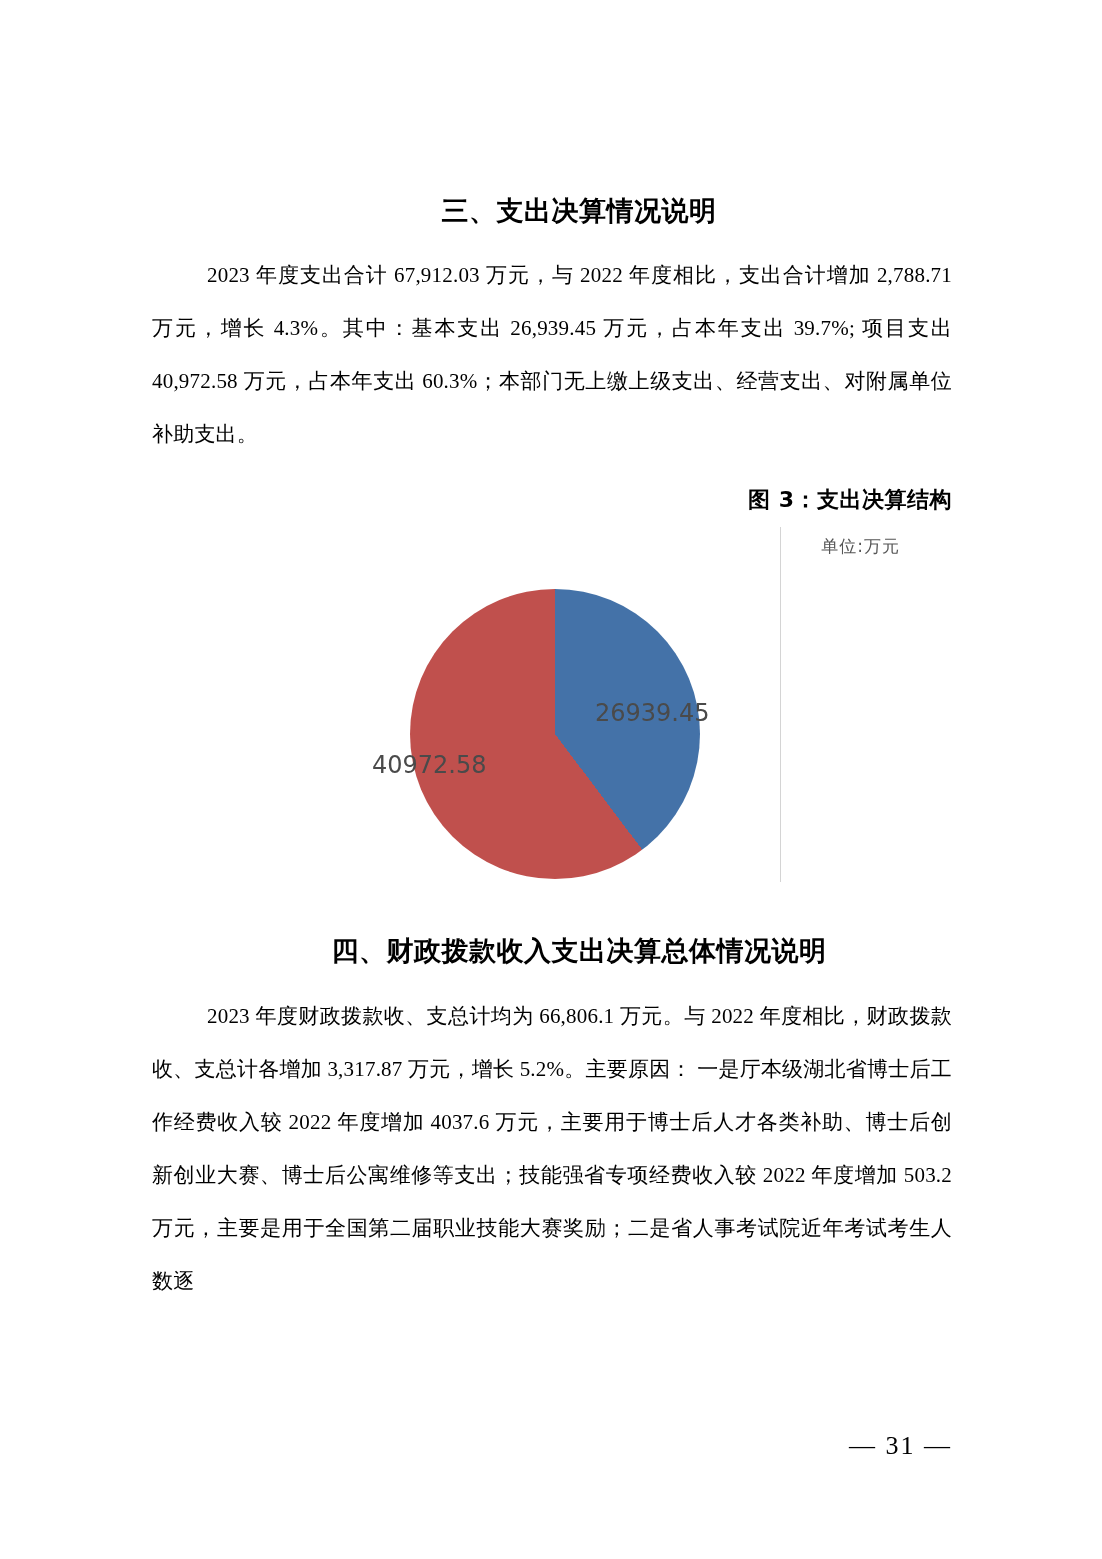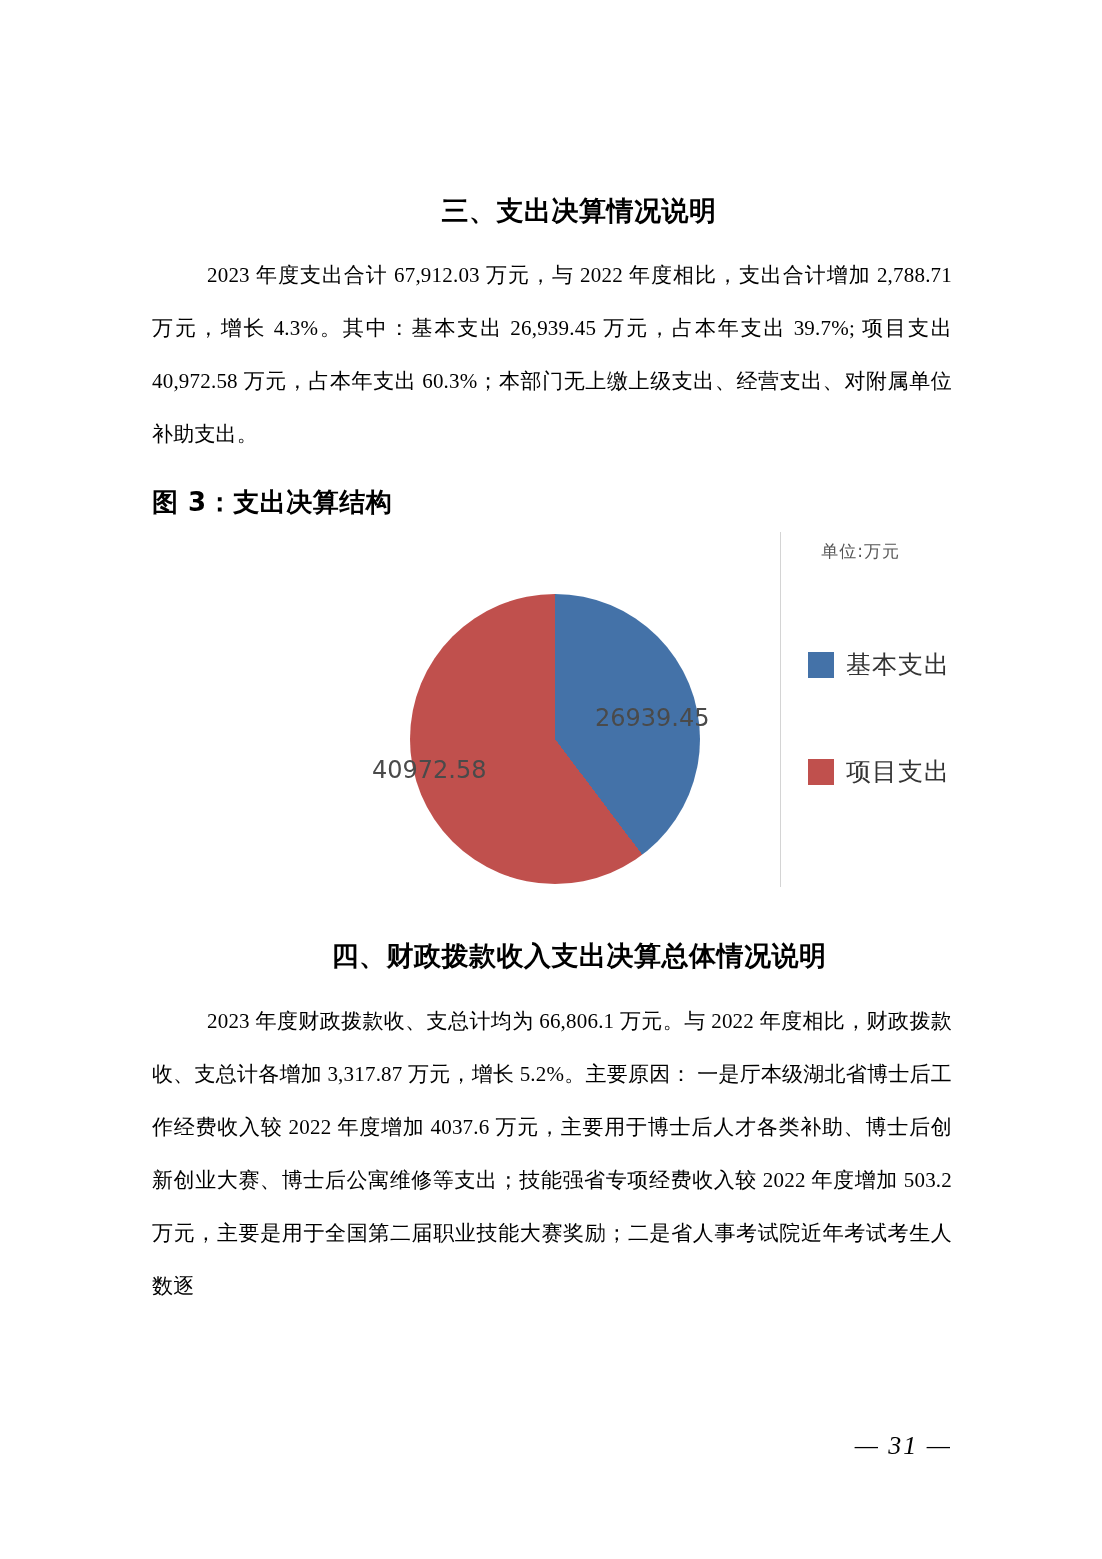--- a/index.html
+++ b/index.html
@@ -43,22 +43,22 @@
     line-height: 53px;
     margin: 0;
     text-align: justify;
     text-justify: inter-ideograph;
     text-indent: 55px;
     letter-spacing: 0.2px;
   }
   .fig-title {
     font-family: "DejaVu Sans", sans-serif;
     font-weight: bold;
-    font-size: 26px;
-    text-align: left;
+    font-size: 22px;
+    text-align: right;
     margin: 24px 0 12px 0;
     letter-spacing: 0.5px;
   }
 
   
   .chart-area {
     position: relative;
     width: 760px;
     height: 390px;
     margin: 12px 0 0 28px;
@@ -130,21 +130,20 @@
     left: -38px;
     top: 162px;
   }
 
   .page-number {
     position: absolute;
     right: 150px;
     bottom: 98px;
     font-size: 26px;
     letter-spacing: 2px;
-    font-style: italic;
   }
 </style>
 </head>
 <body>
 
 <div class="page">
 
   <div class="content">
 
     <h2 class="section-heading">三、支出决算情况说明</h2>
@@ -158,30 +157,20 @@
       <div class="chart-unit">单位:万元</div>
 
       <div class="legend-divider"></div>
 
       <div class="pie-wrap">
         <div class="pie" style="background: conic-gradient(#4472a8 0deg 143deg, #c0504d 143deg 360deg);"></div>
         <div class="slice-label label-basic">26939.45</div>
         <div class="slice-label label-project">40972.58</div>
       </div>
 
-      <div class="legend">
-        <div class="legend-item">
-          <span class="legend-swatch" style="background:#4472a8;"></span>
-          <span class="legend-label">基本支出</span>
-        </div>
-        <div class="legend-item">
-          <span class="legend-swatch" style="background:#c0504d;"></span>
-          <span class="legend-label">项目支出</span>
-        </div>
-      </div>
 
     </div>
 
     <h2 class="section-heading" style="margin-top: 18px;">四、财政拨款收入支出决算总体情况说明</h2>
 
     <p class="body-text">2023 年度财政拨款收、支总计均为 66,806.1 万元。与 2022 年度相比，财政拨款收、支总计各增加 3,317.87 万元，增长 5.2%。主要原因： 一是厅本级湖北省博士后工作经费收入较 2022 年度增加 4037.6 万元，主要用于博士后人才各类补助、博士后创新创业大赛、博士后公寓维修等支出；技能强省专项经费收入较 2022 年度增加 503.2 万元，主要是用于全国第二届职业技能大赛奖励；二是省人事考试院近年考试考生人数逐</p>
 
   </div>
 
   <div class="page-number">— 31 —</div>

